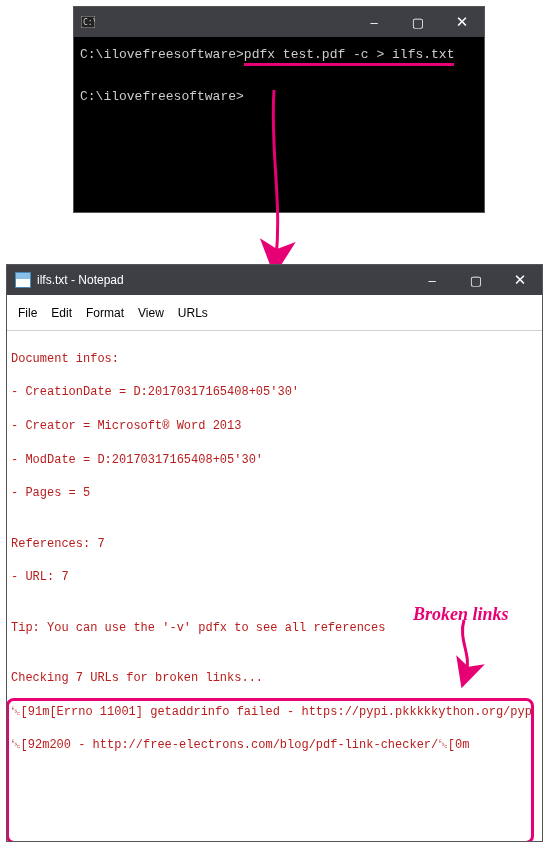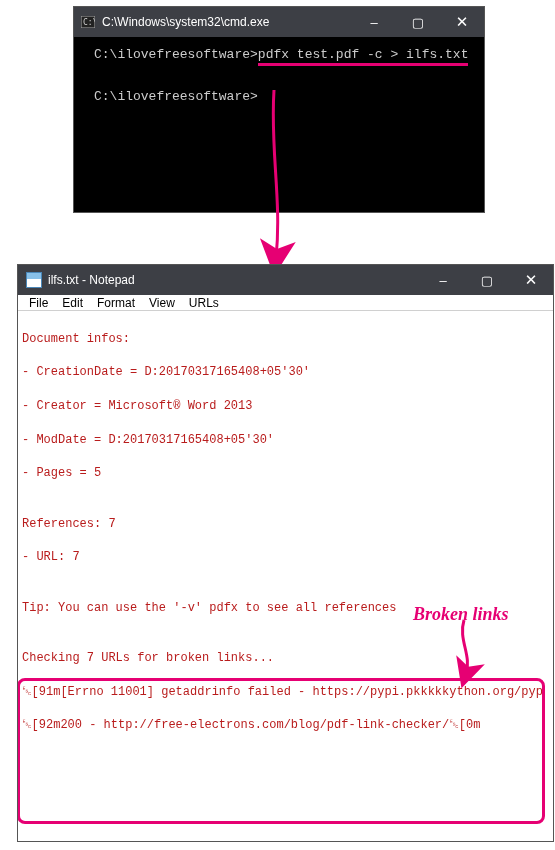--- a/index.html
+++ b/index.html
@@ -43,21 +43,21 @@
     display: flex; align-items: center; justify-content: center;
     color: #fff; font-size: 13px; font-family: Arial;
   }
   .win-btn-close { font-size: 15px; }
 
   .cmd-body {
     background: #000;
     color: #ccc;
     font-family: Consolas, "Courier New", monospace;
     font-size: 13px;
-    padding: 8px 6px 6px 20px;
+    padding: 8px 6px 6px 6px;
     min-height: 175px;
     line-height: 1.6;
     white-space: pre;
   }
   .cmd-underline {
     border-bottom: 3px solid #e60073;
     padding-bottom: 1px;
   }
 
   
@@ -67,21 +67,21 @@
     top: 90px;
     width: 18px;
     height: 175px;
     overflow: visible;
     pointer-events: none;
   }
 
   
   .notepad-window {
     position: absolute;
-    left: 17px;
+    left: 6px;
     top: 264px;
     width: 537px;
     height: 578px;
     background: #fff;
     border: 1px solid #555;
     display: flex;
     flex-direction: column;
   }
   .np-titlebar {
     height: 30px;
@@ -92,21 +92,21 @@
     font-size: 12px;
   }
   .np-icon {
     width: 16px; height: 16px;
     margin: 0 6px 0 8px;
     background: linear-gradient(180deg,#88c0e8 0%,#88c0e8 40%,#fff 40%,#fff 100%);
     border: 1px solid #4a87b8;
     position: relative;
   }
   .np-menubar {
-    height: 16px;
+    height: 36px;
     background: #fff;
     border-bottom: 1px solid #d0d0d0;
     display: flex;
     align-items: center;
     font-size: 12px;
     padding-left: 4px;
   }
   .np-menuitem {
     padding: 1px 7px;
     cursor: default;
@@ -151,21 +151,20 @@
 <body>
 
 <div class="cmd-window">
   <div class="titlebar">
     <span class="titlebar-icon">
       <svg width="14" height="12" viewBox="0 0 14 12">
           <rect x="0" y="0" width="14" height="12" fill="#222" stroke="#aaa" stroke-width="1"></rect>
           <text x="2" y="9" font-size="8" fill="#ccc" font-family="monospace">C:\</text>
         </svg>
     </span>
-    <span class="titlebar-title">C:\Windows\system32\cmd.exe</span>
     <span class="titlebar-spacer"></span>
     <div class="win-btn">–</div>
     <div class="win-btn">▢</div>
     <div class="win-btn win-btn-close">✕</div>
   </div>
   <div class="cmd-body"><span>C:\ilovefreesoftware&gt;</span><span class="cmd-underline">pdfx test.pdf -c &gt; ilfs.txt</span>
 
 <span>C:\ilovefreesoftware&gt;</span>
 </div>
 </div>

